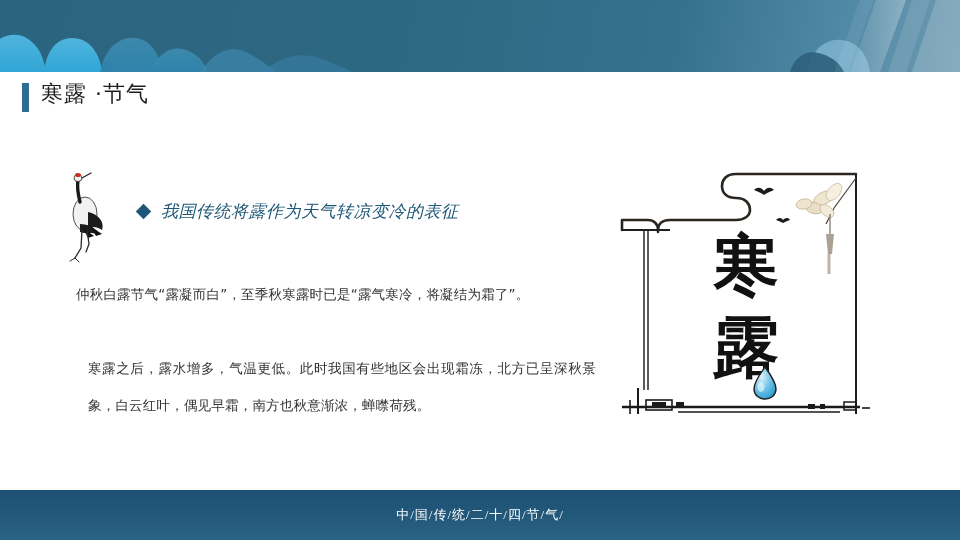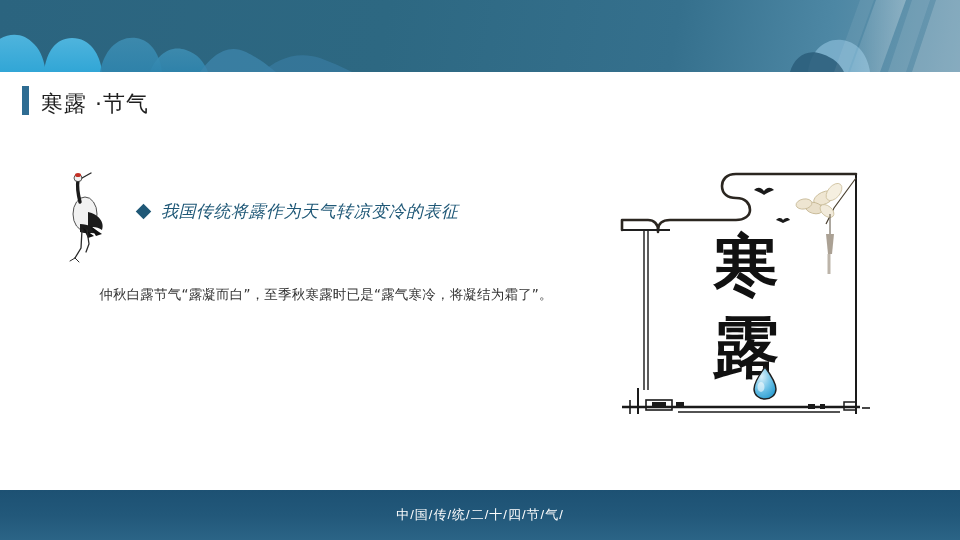--- a/index.html
+++ b/index.html
@@ -41,21 +41,21 @@
     display: block;
   }
 
   
   .title-row {
     position: absolute;
     left: 22px;
     top: 83px;
     height: 32px;
     display: flex;
-    align-items: flex-end;
+    align-items: flex-start;
   }
   .title-accent {
     width: 7px;
     height: 29px;
     background: #2e6c92;
     margin-right: 12px;
     flex: 0 0 auto;
   }
   .title-text {
     font-size: 22px;
@@ -106,21 +106,20 @@
   .para-1 {
     position: absolute;
     left: 76px;
     top: 283px;
     width: 500px;
     font-size: 13.5px;
     line-height: 22px;
     color: #333333;
     letter-spacing: 0.2px;
     font-family: "DejaVu Sans", "Liberation Sans", sans-serif;
-    text-align: center;
   }
   .para-2 {
     position: absolute;
     left: 88px;
     top: 350px;
     width: 508px;
     font-size: 13.5px;
     line-height: 37px;
     color: #333333;
     letter-spacing: 0.2px;
@@ -166,21 +165,21 @@
   }
   .footer-text {
     position: absolute;
     left: 0;
     top: 506px;
     width: 960px;
     text-align: center;
     font-size: 13px;
     color: #ffffff;
     letter-spacing: 1px;
-    font-family: Liberation Sans, sans-serif;
+    font-family: Liberation Serif, serif;
   }
 </style>
 </head>
 <body>
 
 <div class="slide">
 
   <div class="header-banner">
     <svg viewBox="0 0 960 72" preserveAspectRatio="none">
       <defs>
@@ -243,20 +242,21 @@
       <path d="M 17 90 L 12 93 M 17 90 L 21 94" stroke="#2a2a2a" stroke-width="1" fill="none" stroke-linecap="round"></path>
     </svg>
   </div>
 
   <div class="bullet-heading">
     <span class="bullet-diamond"></span>
     <span class="bullet-heading-text">我国传统将露作为天气转凉变冷的表征</span>
   </div>
 
   <div class="para-1">仲秋白露节气“露凝而白”，至季秋寒露时已是“露气寒冷，将凝结为霜了”。</div>
+  <div class="para-2">寒露之后，露水增多，气温更低。此时我国有些地区会出现霜冻，北方已呈深秋景象，白云红叶，偶见早霜，南方也秋意渐浓，蝉噤荷残。</div>
 
   <div class="artwork">
     <svg viewBox="0 0 272 262">
 
       <path d="M 248 12 L 248 236" stroke="#1a1a1a" stroke-width="2" fill="none"></path>
 
       <path d="M 248 12 L 128 12 C 118 12 114 18 114 24 C 114 32 120 36 128 36 C 138 36 142 42 142 48
                C 142 54 136 58 128 58 L 62 58 C 54 58 50 62 50 68 L 50 70 L 50 68 C 50 62 46 58 40 58
                L 14 58 L 14 68" stroke="#2b2620" stroke-width="2.6" fill="none" stroke-linecap="round" stroke-linejoin="round"></path>
 

